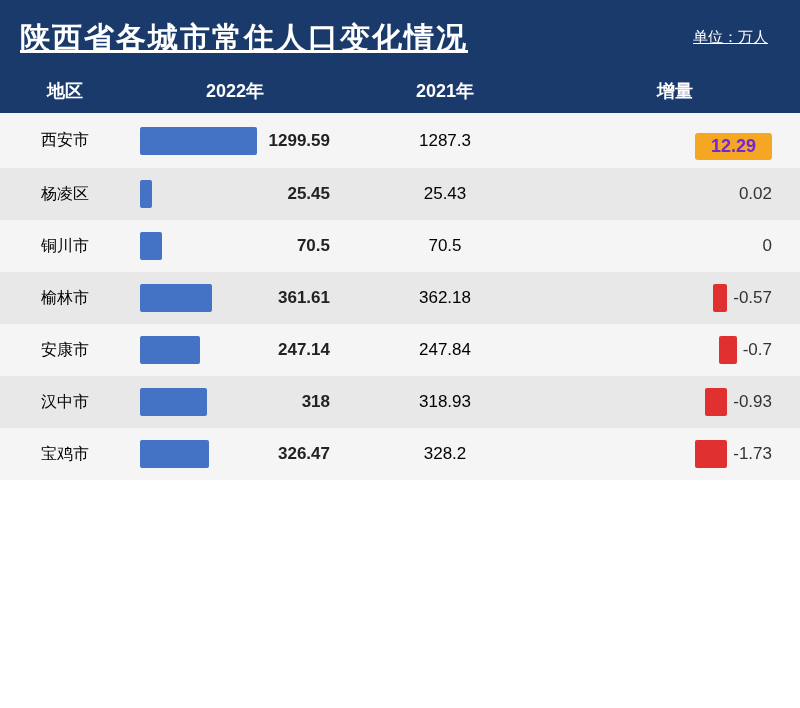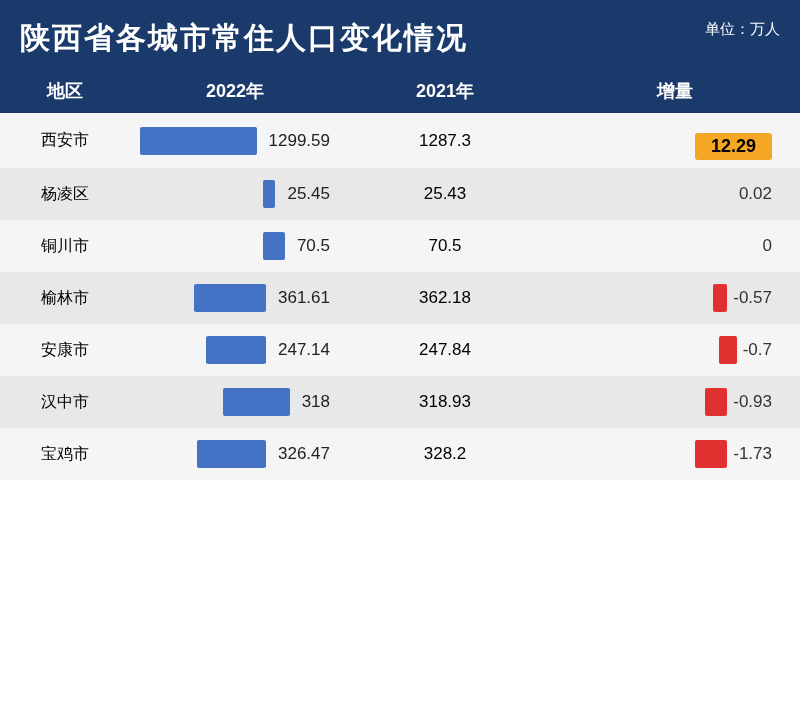--- a/index.html
+++ b/index.html
@@ -13,35 +13,36 @@
     .container {
       width: 800px;
       height: 708px;
       background: #fff;
       display: flex;
       flex-direction: column;
     }
     .header-section {
       background: #1a3a6b;
       color: #fff;
-      padding: 18px 20px 10px 20px;
+      padding: 18px 32px 10px 20px;
       display: flex;
       align-items: flex-end;
       justify-content: space-between;
+      text-decoration: underline;
     }
     .main-title {
       font-size: 30px;
       font-weight: bold;
       letter-spacing: 2px;
       color: #fff;
     }
     .unit-label {
       font-size: 15px;
       color: #fff;
-      margin-bottom: 20px;
+      margin-bottom: 12px;
     }
     .table-wrapper {
       flex: 1;
       display: flex;
       flex-direction: column;
     }
     table {
       width: 100%;
       border-collapse: collapse;
       table-layout: fixed;
@@ -79,22 +80,23 @@
       font-size: 16px;
     }
     .col-region { width: 130px; }
     .col-2022 { width: 210px; }
     .col-2021 { width: 210px; }
     .col-change { width: 250px; }
 
     .bar-cell {
       display: flex;
       align-items: center;
-      justify-content: flex-end;
+      justify-content: space-between;
       gap: 12px;
+      font-weight: bold;
     }
     .bar-blue {
       background: #4472c4;
       height: 28px;
       display: inline-block;
       border-radius: 2px;
     }
     .bar-red {
       background: #e03030;
       height: 28px;
@@ -107,21 +109,21 @@
     }
     .change-cell {
       display: flex;
       align-items: center;
       justify-content: flex-end;
       padding-right: 18px;
       gap: 6px;
     }
     .change-positive {
       background: #f5a623;
-      color: #000000;
+      color: #6d28d9;
       font-weight: bold;
       font-size: 18px;
       padding: 3px 16px;
       border-radius: 3px;
       display: inline-block;
       margin-top: 12px;
     }
     .change-zero {
       color: #333;
       font-size: 17px;

